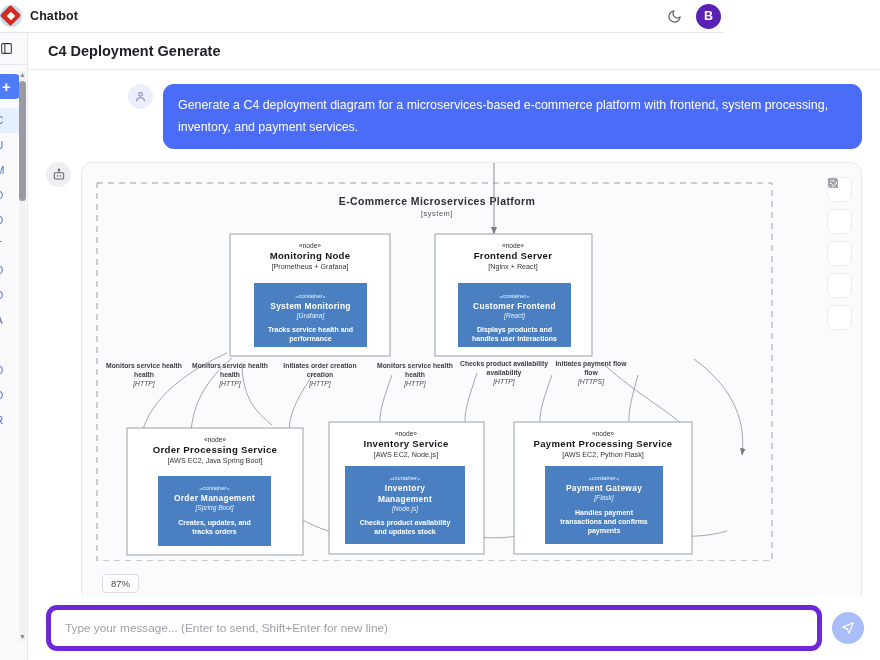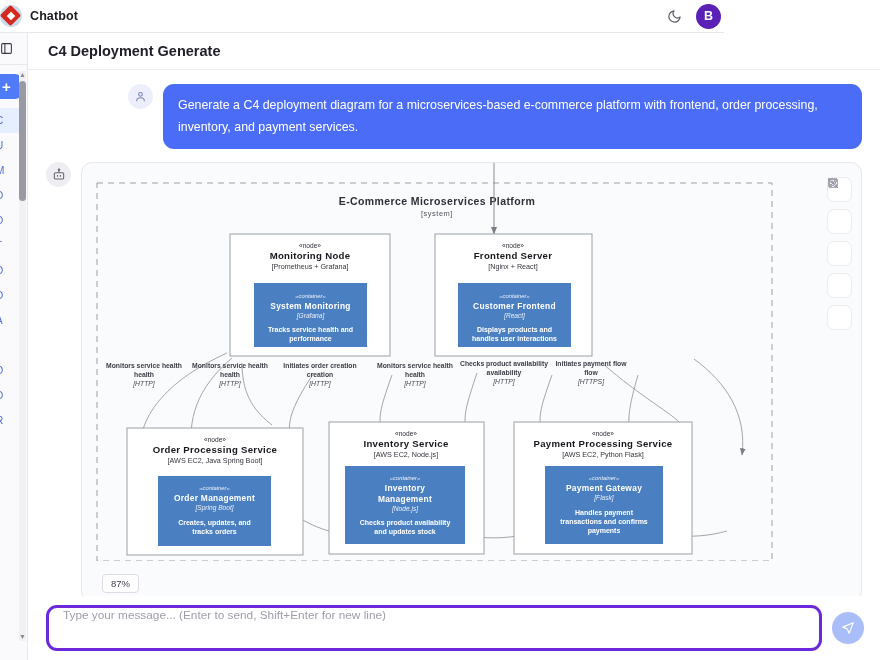--- a/index.html
+++ b/index.html
@@ -147,22 +147,22 @@
     color: #9a9aa6; cursor: pointer;
   }
 
   
   .composer {
     flex: 0 0 auto; height: 64px; display: flex; align-items: center;
     gap: 10px; padding: 0 16px 0 18px;
   }
   .composer-input {
     flex: 1 1 auto; height: 46px; background: #fff;
-    border: 3px solid #6d28d9; border-radius: 11px;
-    display: flex; align-items: flex-start; padding: 0 14px;
+    border: 5px solid #6d28d9; border-radius: 11px;
+    display: flex; align-items: center; padding: 0 14px;
     font-size: 11.8px; color: #9e9eaa;
   }
   .send-btn {
     flex: 0 0 auto; width: 32px; height: 32px; border-radius: 50%;
     background: #a9bdf9; color: #fff;
     display: flex; align-items: center; justify-content: center;
     cursor: pointer;
   }
 </style>
 </head>
@@ -255,21 +255,21 @@
     <div class="chat-body">
 
       <div class="msg-user">
         <div class="spacer"></div>
         <div class="av-user">
           <svg width="13" height="13" viewBox="0 0 24 24" fill="none" stroke="currentColor" stroke-width="2" stroke-linecap="round">
               <circle cx="12" cy="8" r="3.4"></circle>
               <path d="M5 20c0-3.6 3.1-5.6 7-5.6s7 2 7 5.6"></path>
             </svg>
         </div>
-        <div class="bubble-user">Generate a C4 deployment diagram for a microservices-based e-commerce platform with frontend, order processing, inventory, and payment services.</div>
+        <div class="bubble-user">Generate a C4 deployment diagram for a microservices-based e-commerce platform with frontend, system processing, inventory, and payment services.</div>
       </div>
 
       <div class="msg-bot">
         <div class="av-bot">
           <svg width="14" height="14" viewBox="0 0 24 24" fill="none" stroke="currentColor" stroke-width="1.8" stroke-linejoin="round">
               <rect x="4" y="8" width="16" height="11" rx="2"></rect>
               <line x1="12" y1="4" x2="12" y2="8"></line>
               <circle cx="12" cy="3" r="1.3"></circle>
               <line x1="9.5" y1="12" x2="9.5" y2="15"></line>
               <line x1="14.5" y1="12" x2="14.5" y2="15"></line>

